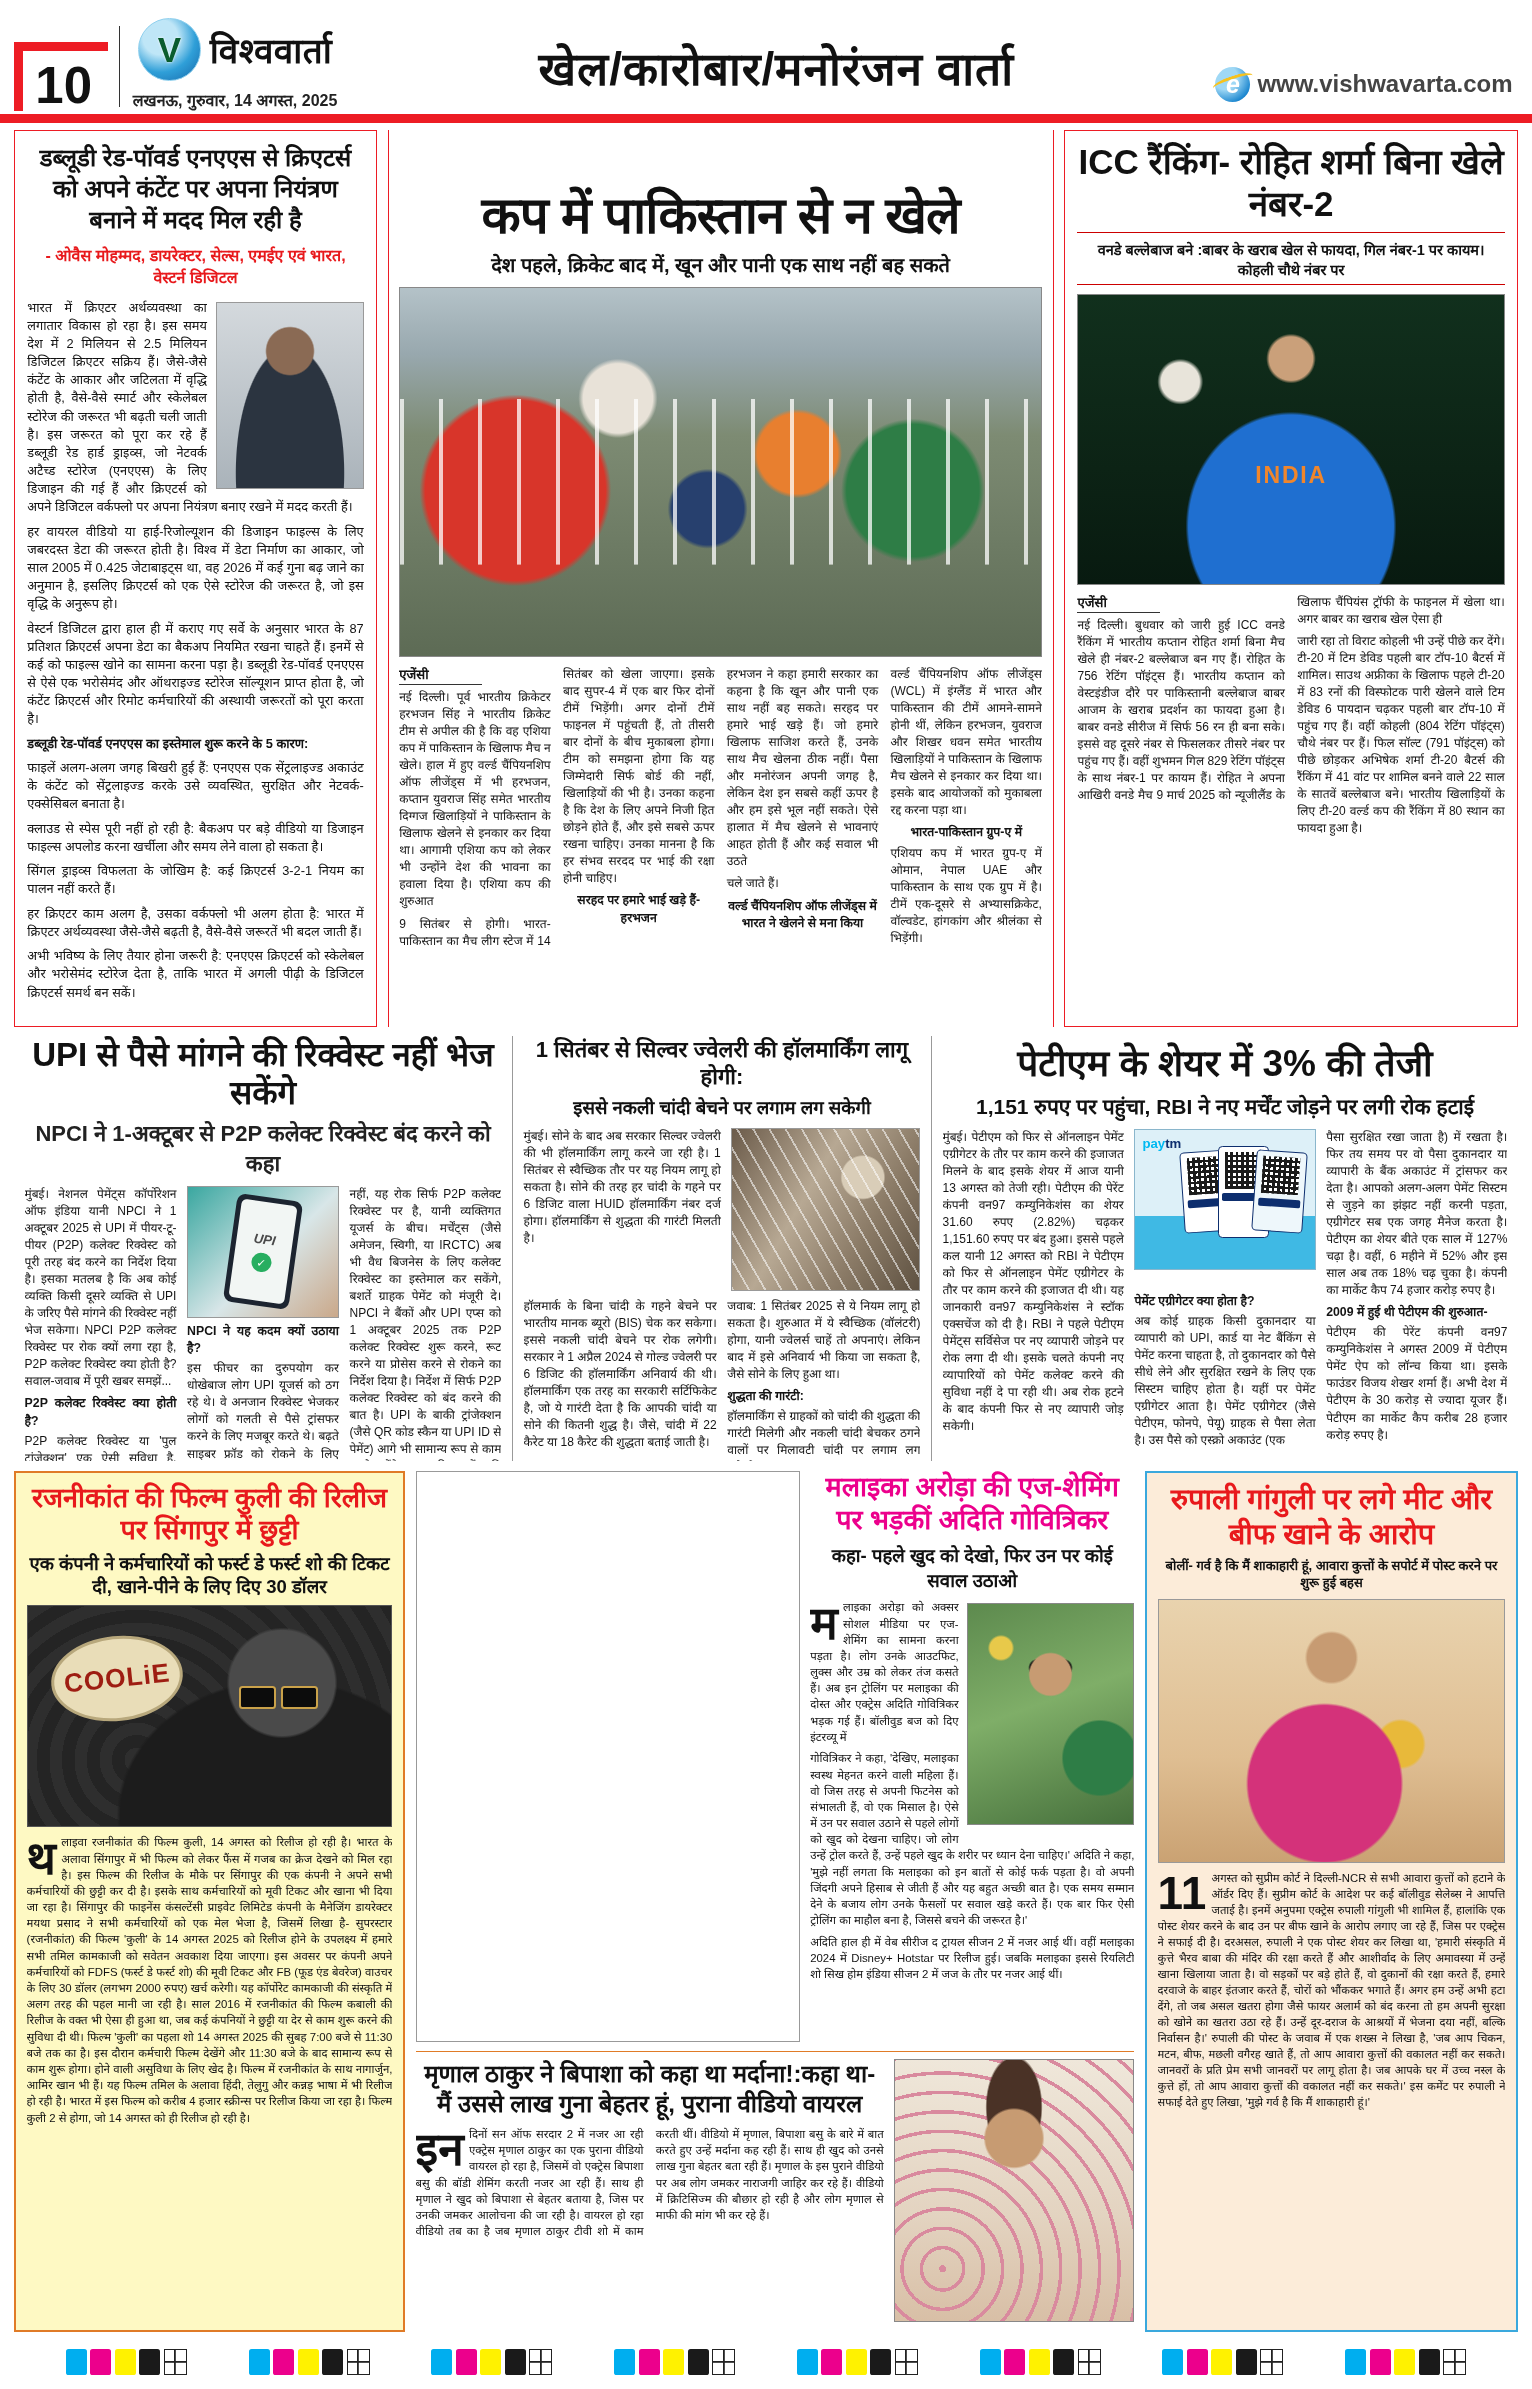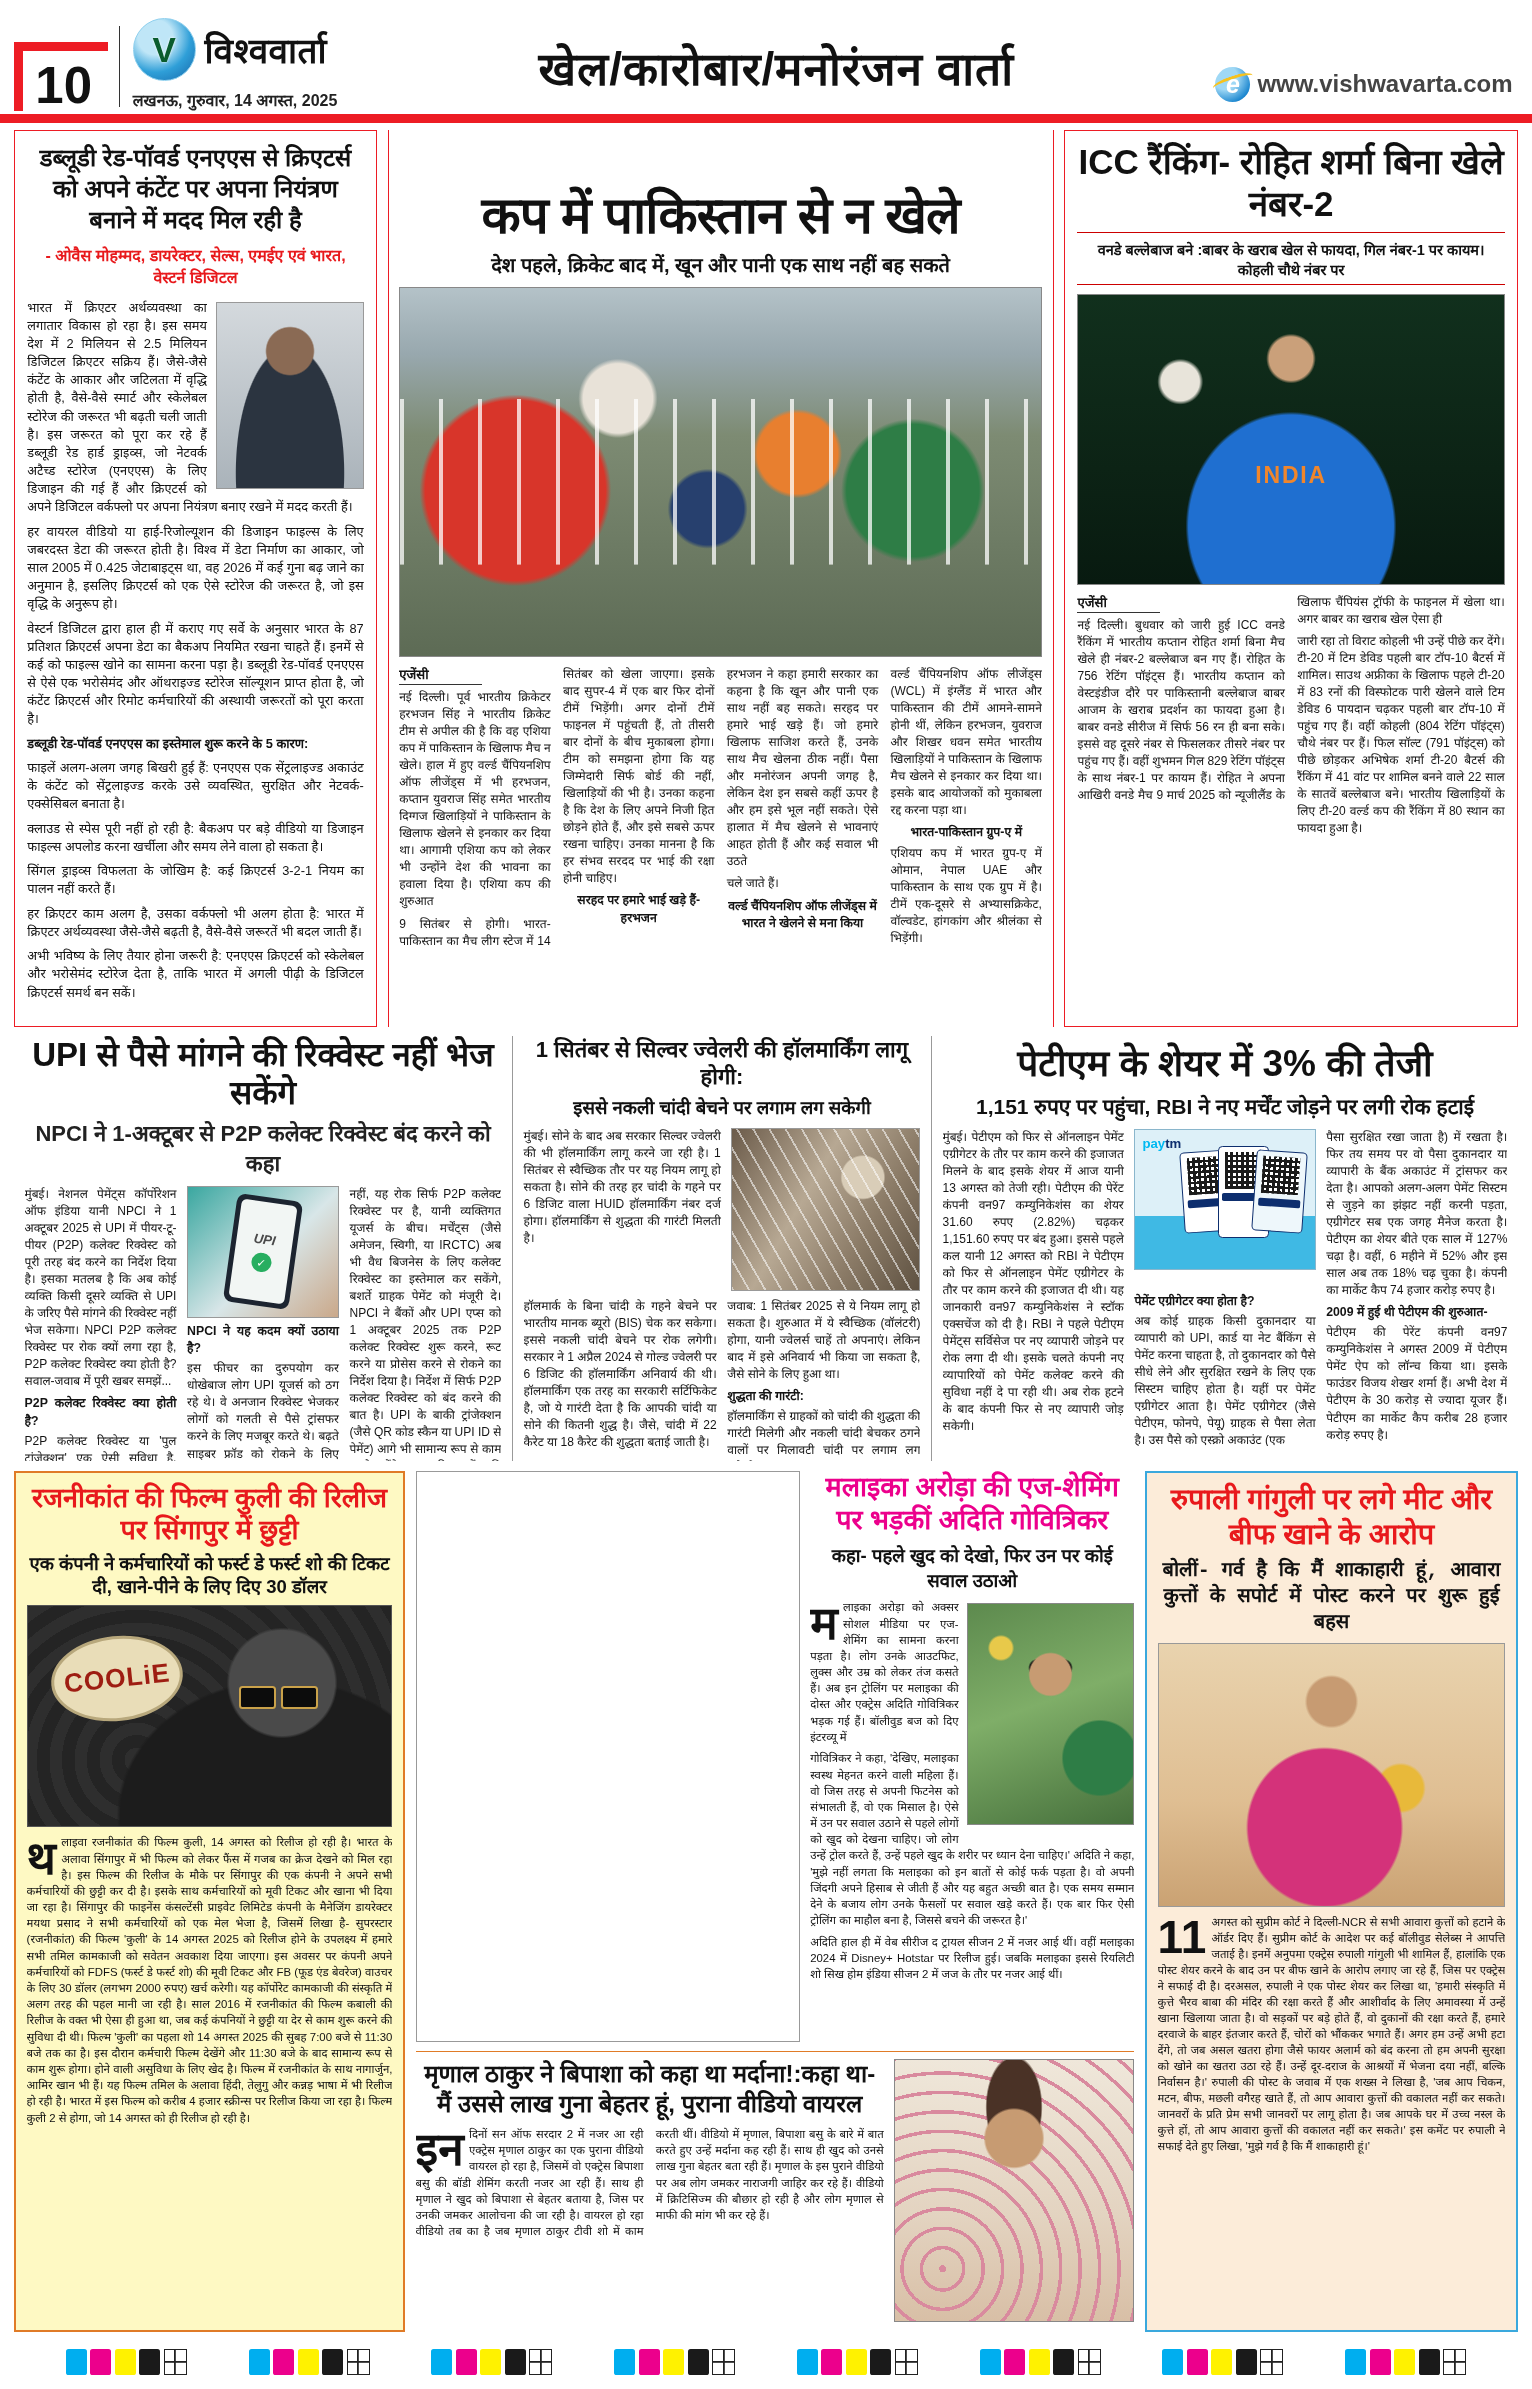--- a/index.html
+++ b/index.html
@@ -11,21 +11,21 @@
   .hdr { display:flex; align-items:flex-end; padding:8.8px 19.4px 3.5px 14px; height:114px; }
   .pagebox { border-top:9.7px solid #ed1c24; border-left:9.7px solid #ed1c24; padding:8.8px 16px 0 12.3px; margin-right:10.6px; }
   .pagebox .num { font-size:51px; font-weight:bold; line-height:1; }
   .hdr-sep { width:1.8px; background:#333; height:81px; margin:0 12.3px 3.5px 0; }
   .brand { display:flex; align-items:center; gap:8.8px; margin-bottom:1.8px; }
   .globe { width:63px; height:63px; border-radius:50%;
     background: radial-gradient(circle at 35% 30%, #bfe6f7 0 30%, #2f9fd8 60%, #1565a8 100%);
     position:relative; flex:0 0 auto; border:1.8px solid #8fd0ee; }
   .globe::after { content:"V"; position:absolute; inset:0; display:flex; align-items:center; justify-content:center;
     color:#0a5c2e; font-weight:bold; font-size:35px; text-shadow:0 0 2.6px #fff; }
-  .masthead-col { display:flex; flex-direction:column; gap:5.3px; }
+  .masthead-col { display:flex; flex-direction:column; gap:5.3px;align-items:center; }
   .masthead { font-size:35px; font-weight:bold; letter-spacing:0.4px; }
   .dateline { font-size:16px; font-weight:bold; color:#222; }
   .sec-title { flex:1; text-align:center; font-size:46px; font-weight:bold; letter-spacing:0.9px; padding-bottom:12.3px; }
   .site { display:flex; align-items:center; gap:7px; padding-bottom:8.8px; }
   .e-icon { width:35px; height:35px; border-radius:50%;
     background: radial-gradient(circle at 30% 30%, #9fd8f5 0 35%, #1e88d0 75%, #0b5aa0 100%); position:relative; }
   .e-icon::after { content:"e"; position:absolute; inset:0; display:flex; align-items:center; justify-content:center;
     color:#fff; font-size:25px; font-weight:bold; font-style:italic; }
   .e-icon::before { content:""; position:absolute; left:-3.5px; top:8.8px; width:42px; height:8.8px; border-radius:50%;
     border-top:3.5px solid #f7c21e; transform:rotate(-18deg); }
@@ -170,21 +170,21 @@
   .mrunal-body { column-count:2; column-gap:12.3px; font-size:11.4px; line-height:1.42; text-align:justify; height:167px; overflow:hidden; }
   .mrunal-photo { border:0.9px solid #888; height:100%;
     background:
       radial-gradient(circle at 50% 30%, #c79b72 0 13%, rgba(0,0,0,0) 14%),
       radial-gradient(ellipse at 50% 18%, #4a3226 0 16%, rgba(0,0,0,0) 17%),
       repeating-radial-gradient(circle at 20% 80%, #d98a9e 0 3.5px, rgba(0,0,0,0) 3.5px 19.4px),
       linear-gradient(180deg,#efe7da 0%,#e3d3c0 60%,#d8bfa6 100%); }
 
   .rupali-box { border:2.6px solid #3aa8dd; background:#fcecd9; padding:8.8px 10.6px; overflow:hidden; }
   .rupali-h { color:#e8191c; font-weight:bold; font-size:29px; text-align:center; line-height:1.22; }
-  .rupali-sub { font-size:20px; font-weight:bold; text-align:center; margin:5.3px 0 7px; line-height:1.3;font-family:Liberation Mono, monospace; }
+  .rupali-sub { font-size:13px; font-weight:bold; text-align:center; margin:5.3px 0 7px; line-height:1.3; }
   .rupali-photo { width:100%; height:264px; border:0.9px solid #999; margin-bottom:7px;
     background:
       radial-gradient(circle at 50% 22%, #c79b72 0 9%, rgba(0,0,0,0) 10%),
       radial-gradient(ellipse at 48% 70%, #d4327a 0 30%, rgba(212,50,122,0) 31%),
       radial-gradient(circle at 70% 55%, #e8b93a 0 8%, rgba(232,185,58,0) 9%),
       linear-gradient(180deg,#e9d3ae 0%,#dfbe92 60%,#caa273 100%); }
   .rupali-body { font-size:11.3px; line-height:1.42; text-align:justify; height:476px; overflow:hidden; }
 
   
   .cmyk { height:42px; margin-top:8.8px; display:flex; justify-content:space-around; align-items:center; padding:0 35px; }

